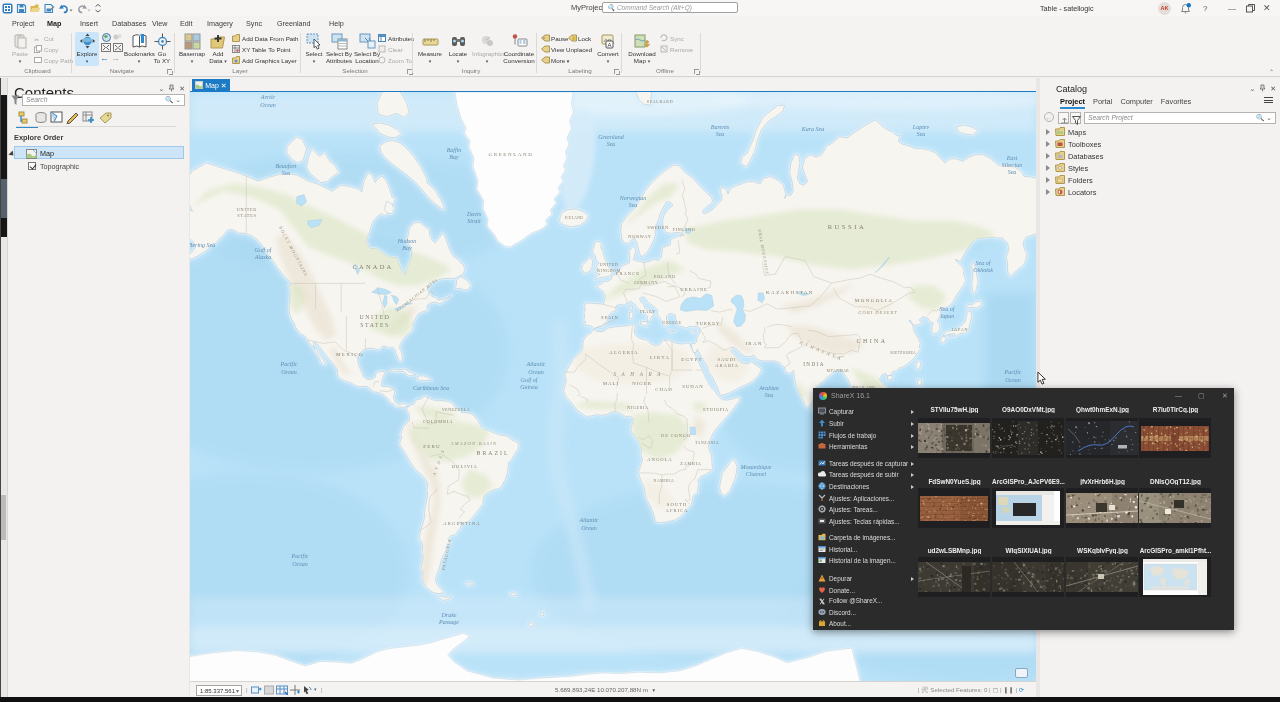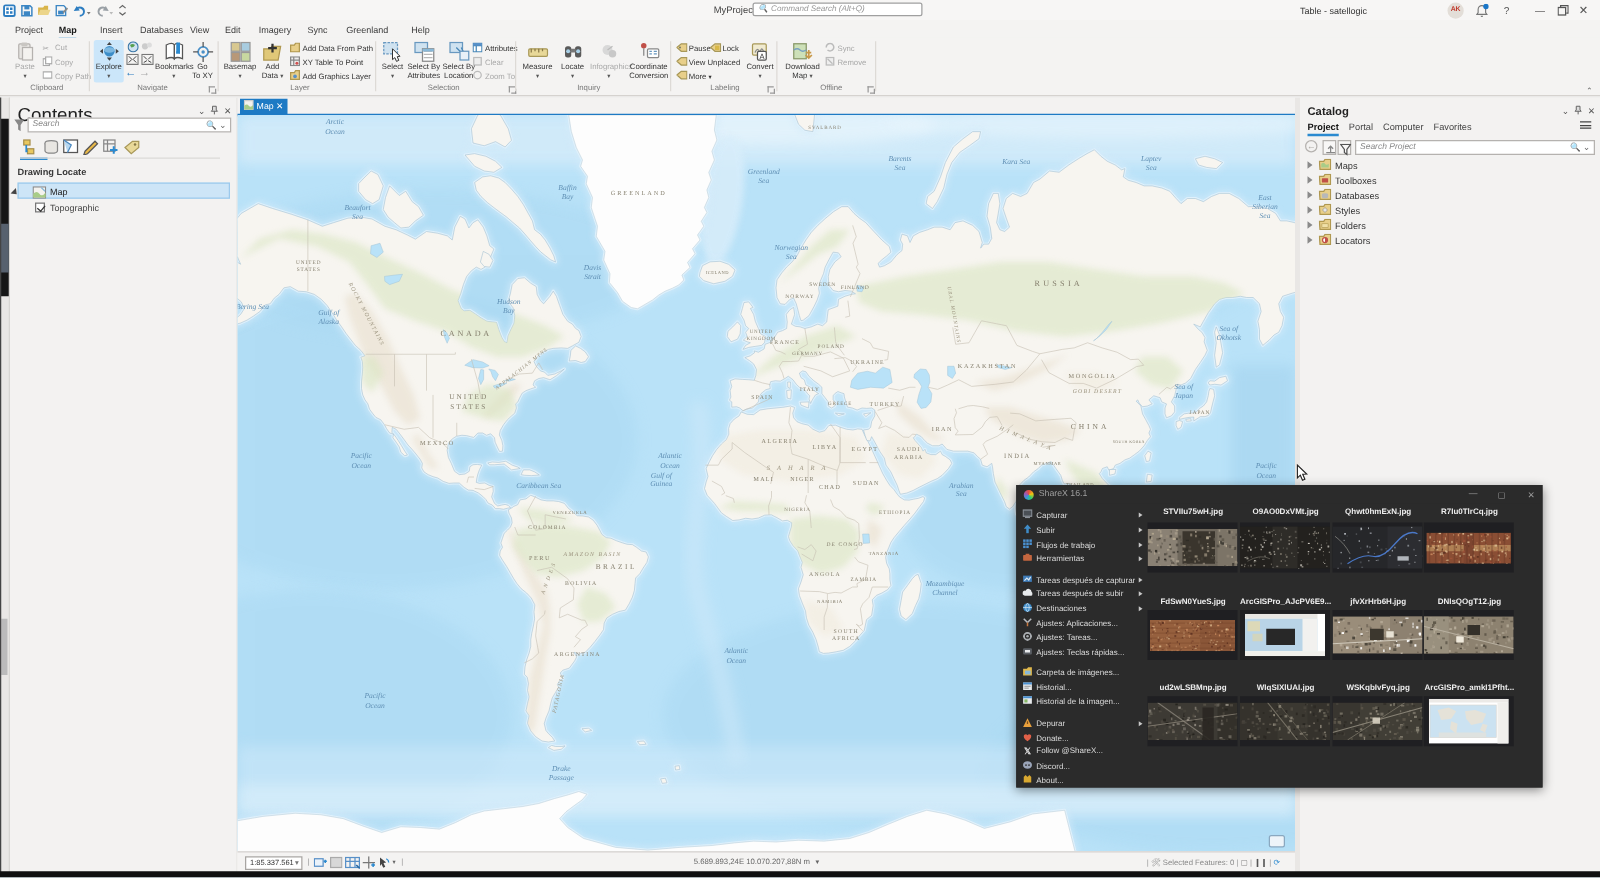--- a/index.html
+++ b/index.html
@@ -50,22 +50,22 @@
 #maptab{position:absolute;left:2px;top:1px;width:38px;height:13px;background:#1d7ac4;color:#fff;font-size:7px;line-height:13px;text-align:center}
 #tabline{position:absolute;left:0;top:13px;width:846px;height:2px;background:#1d7ac4}
 #mapview{position:absolute;left:0;top:14px;width:846px;height:589px;overflow:hidden;background:#c8dff0}
 #mapstatus{position:absolute;left:0;top:603px;width:846px;height:17px;background:#f4f3f2;border-top:1px solid #d5d2cf;font-size:6.2px;color:#555}
 #scalebox{position:absolute;left:6px;top:2.5px;width:46px;height:11px;background:#fff;border:1px solid #a8a5a2;font-size:6px;color:#333;line-height:10px;padding-left:3px}
 #coords{position:absolute;left:365px;top:4px;color:#666}
 #selfeat{position:absolute;right:12px;top:4px;color:#888}
 #msgbubble{position:absolute;right:8px;top:-14px;width:13px;height:10px;border:1px solid #8aa8c0;border-radius:2px;background:#eef4f9}
 
 #catalog{position:absolute;left:1040px;top:78px;width:240px;height:620px;background:#f3f2f1}
-#catalog h1{font-size:9px;font-weight:bold;color:#222;position:absolute;left:6px;top:6px}
-#cattabs{position:absolute;left:6px;top:19px;font-size:7.4px;color:#444}
+#catalog h1{font-size:9px;font-weight:normal;color:#222;position:absolute;left:16px;top:6px}
+#cattabs{position:absolute;left:20px;top:19px;font-size:7.4px;color:#444}
 #cattabs b{color:#111;border-bottom:2px solid #2b8ad0;padding-bottom:1px;margin-right:8px}
 #cattabs span{margin-right:8px}
 #catburger{position:absolute;right:7px;top:19px;width:9px;height:6px;border-top:1.1px solid #444;border-bottom:1.1px solid #444}
 #catburger:after{content:"";display:block;margin-top:1.7px;border-top:1.1px solid #444}
 #catsearchrow{position:absolute;left:4px;top:34px;width:232px;height:12px}
 .circbtn{position:absolute;left:0;top:0;width:10px;height:10px;border:1px solid #b5b2af;border-radius:50%;color:#b0ada9;font-size:7px;text-align:center;line-height:9px}
 .sqbtn{position:absolute;top:0;width:11px;height:12px;border:1px solid #b5b2af;background:#f8f7f6}
 #catinput{position:absolute;left:40px;top:0;width:192px;height:12px;background:#fff;border:1px solid #b5b2af;font-size:6.8px;font-style:italic;color:#888;padding:1px 3px}
 .treerow{position:absolute;left:6px;font-size:7.4px;color:#333;height:12px;line-height:12px}
 .tri{display:inline-block;width:0;height:0;border-left:4px solid #8a8a8a;border-top:3px solid transparent;border-bottom:3px solid transparent;margin-right:5px}
@@ -371,21 +371,21 @@
         <path d="M1 4 h9 M4 1 v9" stroke="#888"></path>
         <path d="M9 6 v6 M6 9 h6" stroke="#2b8ad0" stroke-width="1.6"></path>
       </svg>
   <svg width="14" height="13" style="position:absolute;left:82px">
         <path d="M2 7 l6 -5 5 0 0 5 -6 5z" fill="#e8d898" stroke="#a89858"></path>
         <circle cx="10" cy="4.5" r="1" fill="#887848"></circle>
       </svg>
   <div class="tabline"></div>
       <div class="grayline"></div>
  </div>
- <div id="drawing">Drawing Locate</div>
+ <div id="drawing">Explore Order</div>
  <div id="maprow">
       <span class="exp"></span>
   <svg style="position:absolute;left:11px;top:1.5px" width="11" height="10">
         <rect x="0.5" y="0.5" width="10" height="9" fill="#f4f2ee" stroke="#888"></rect>
         <path d="M0.5 6 q3 -3 5 0 t5 -1 v4 h-10z" fill="#a8cc88"></path>
         <path d="M7 1 l3 3" stroke="#88b8d8"></path>
       </svg>
   <span>Map</span>
     </div>
  <div id="toporow"><span class="cbx"></span>Topographic</div>

